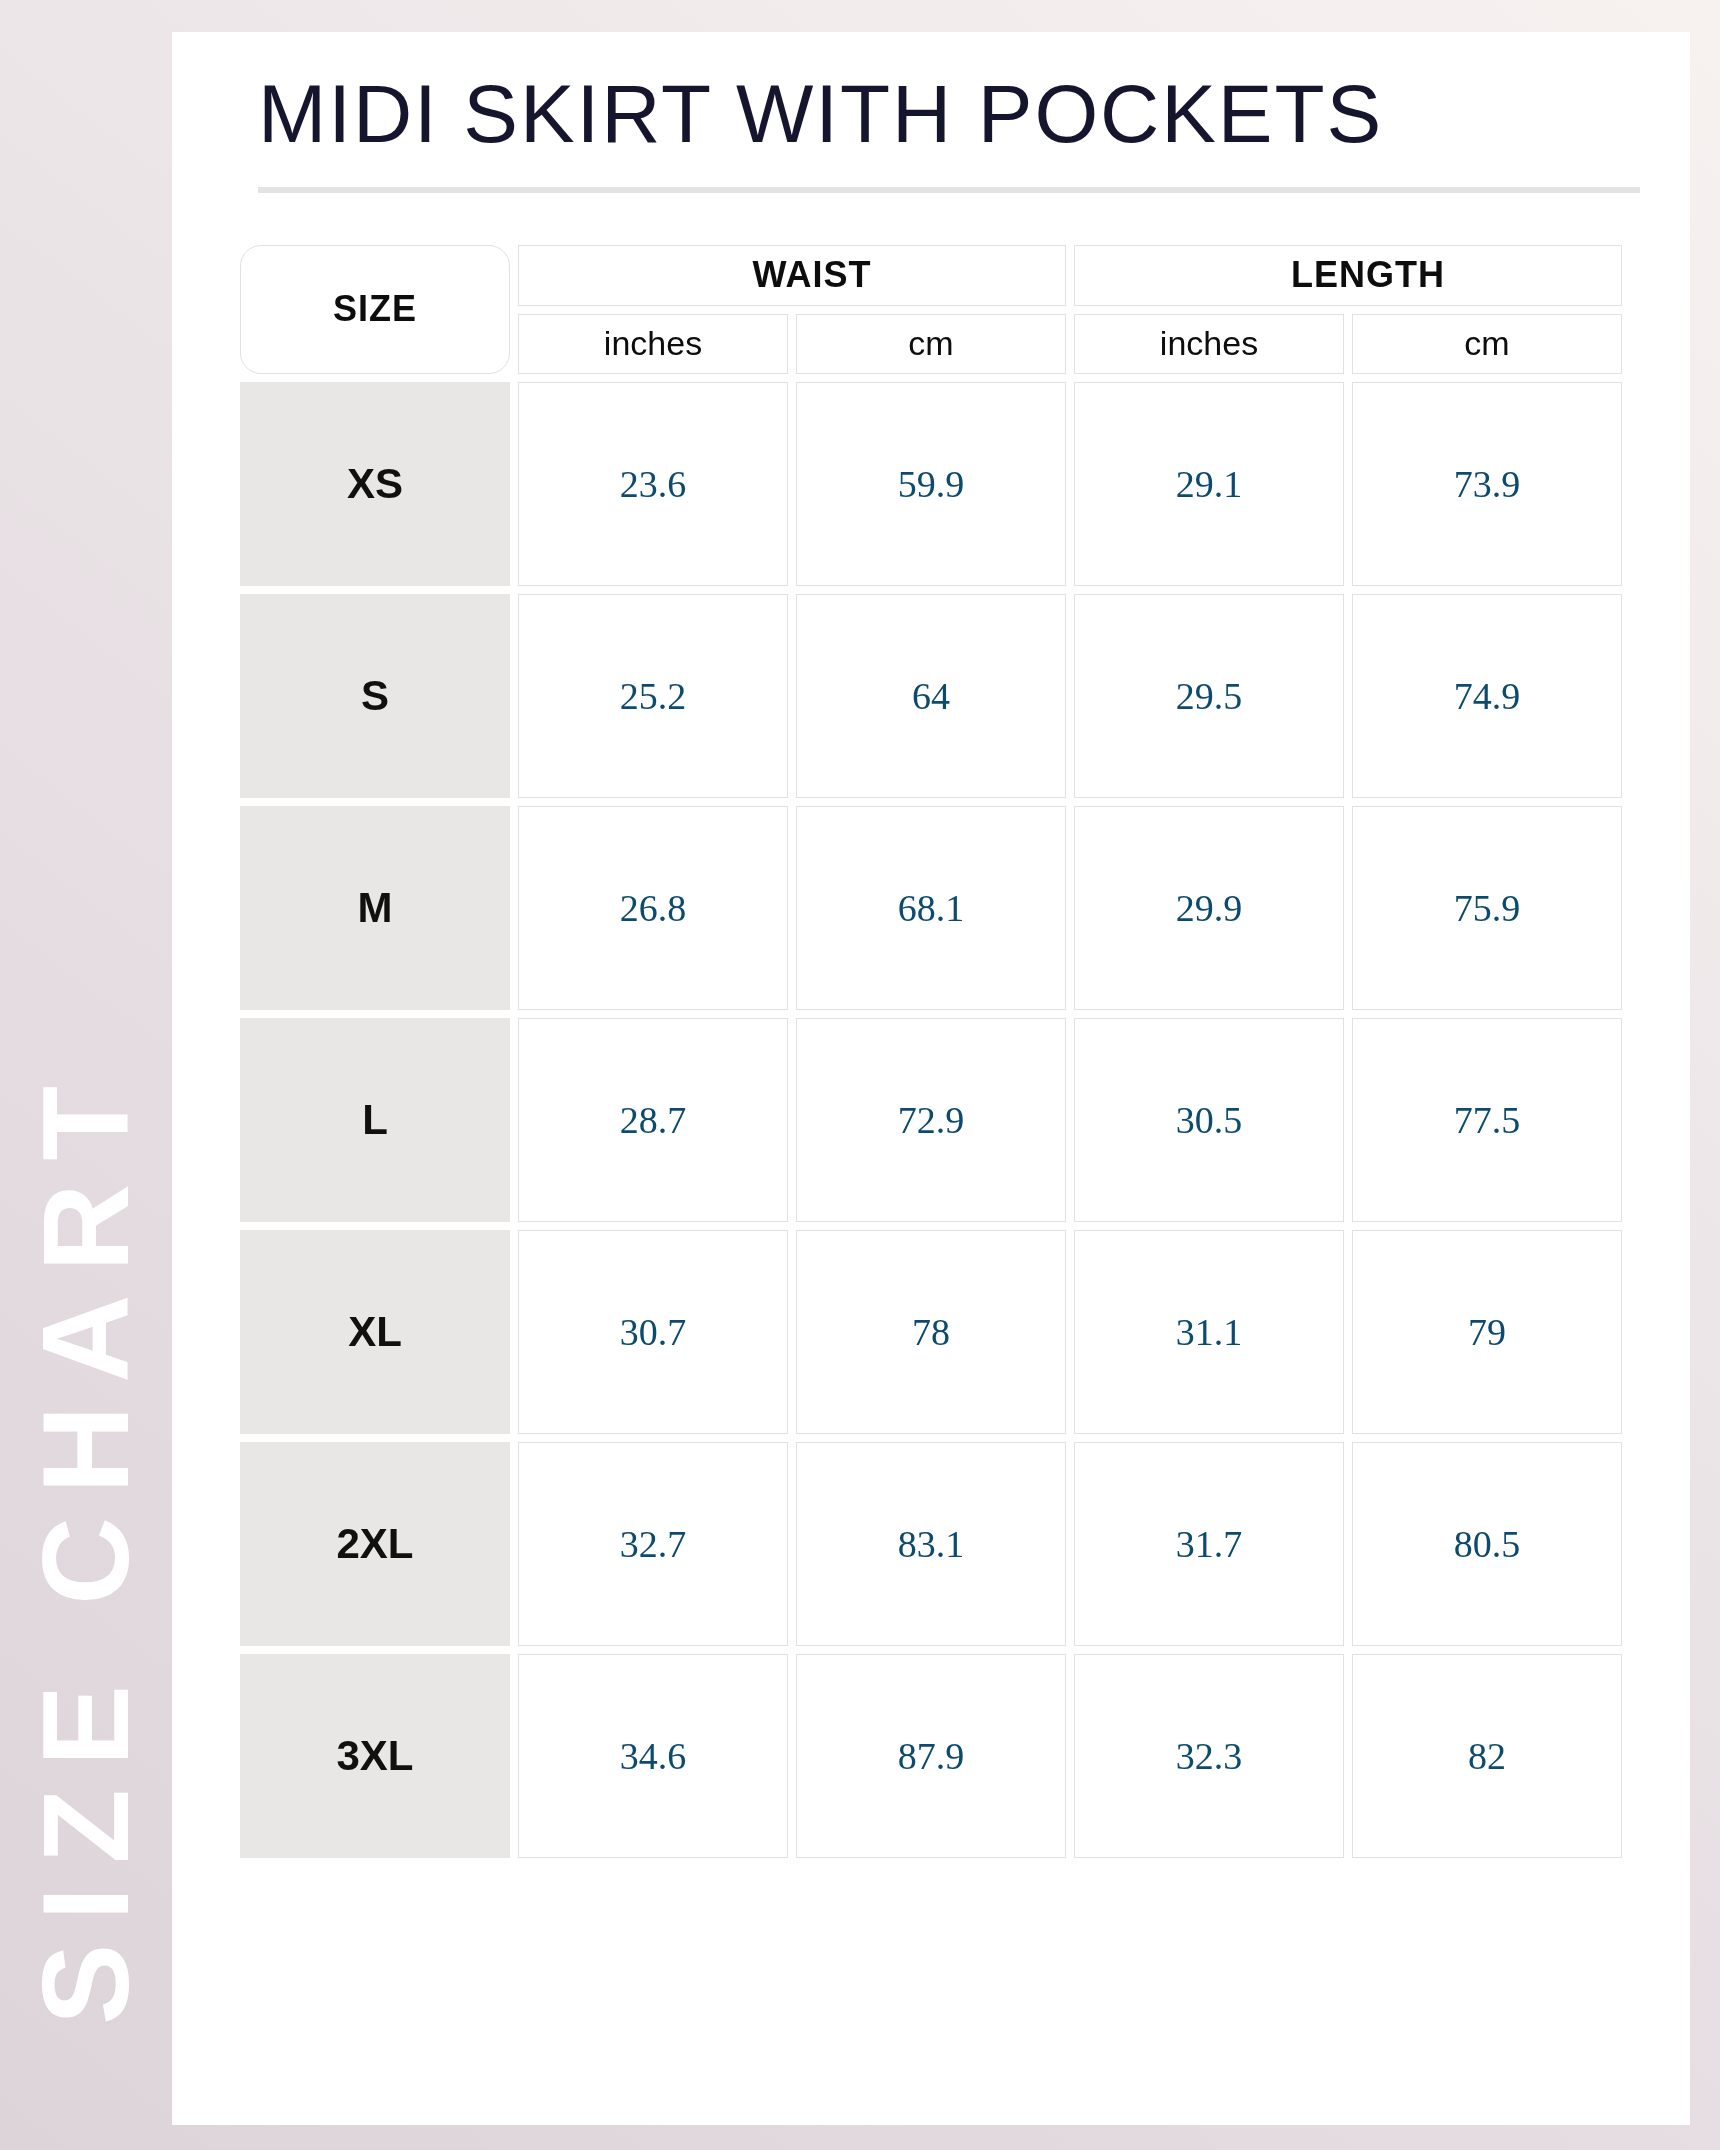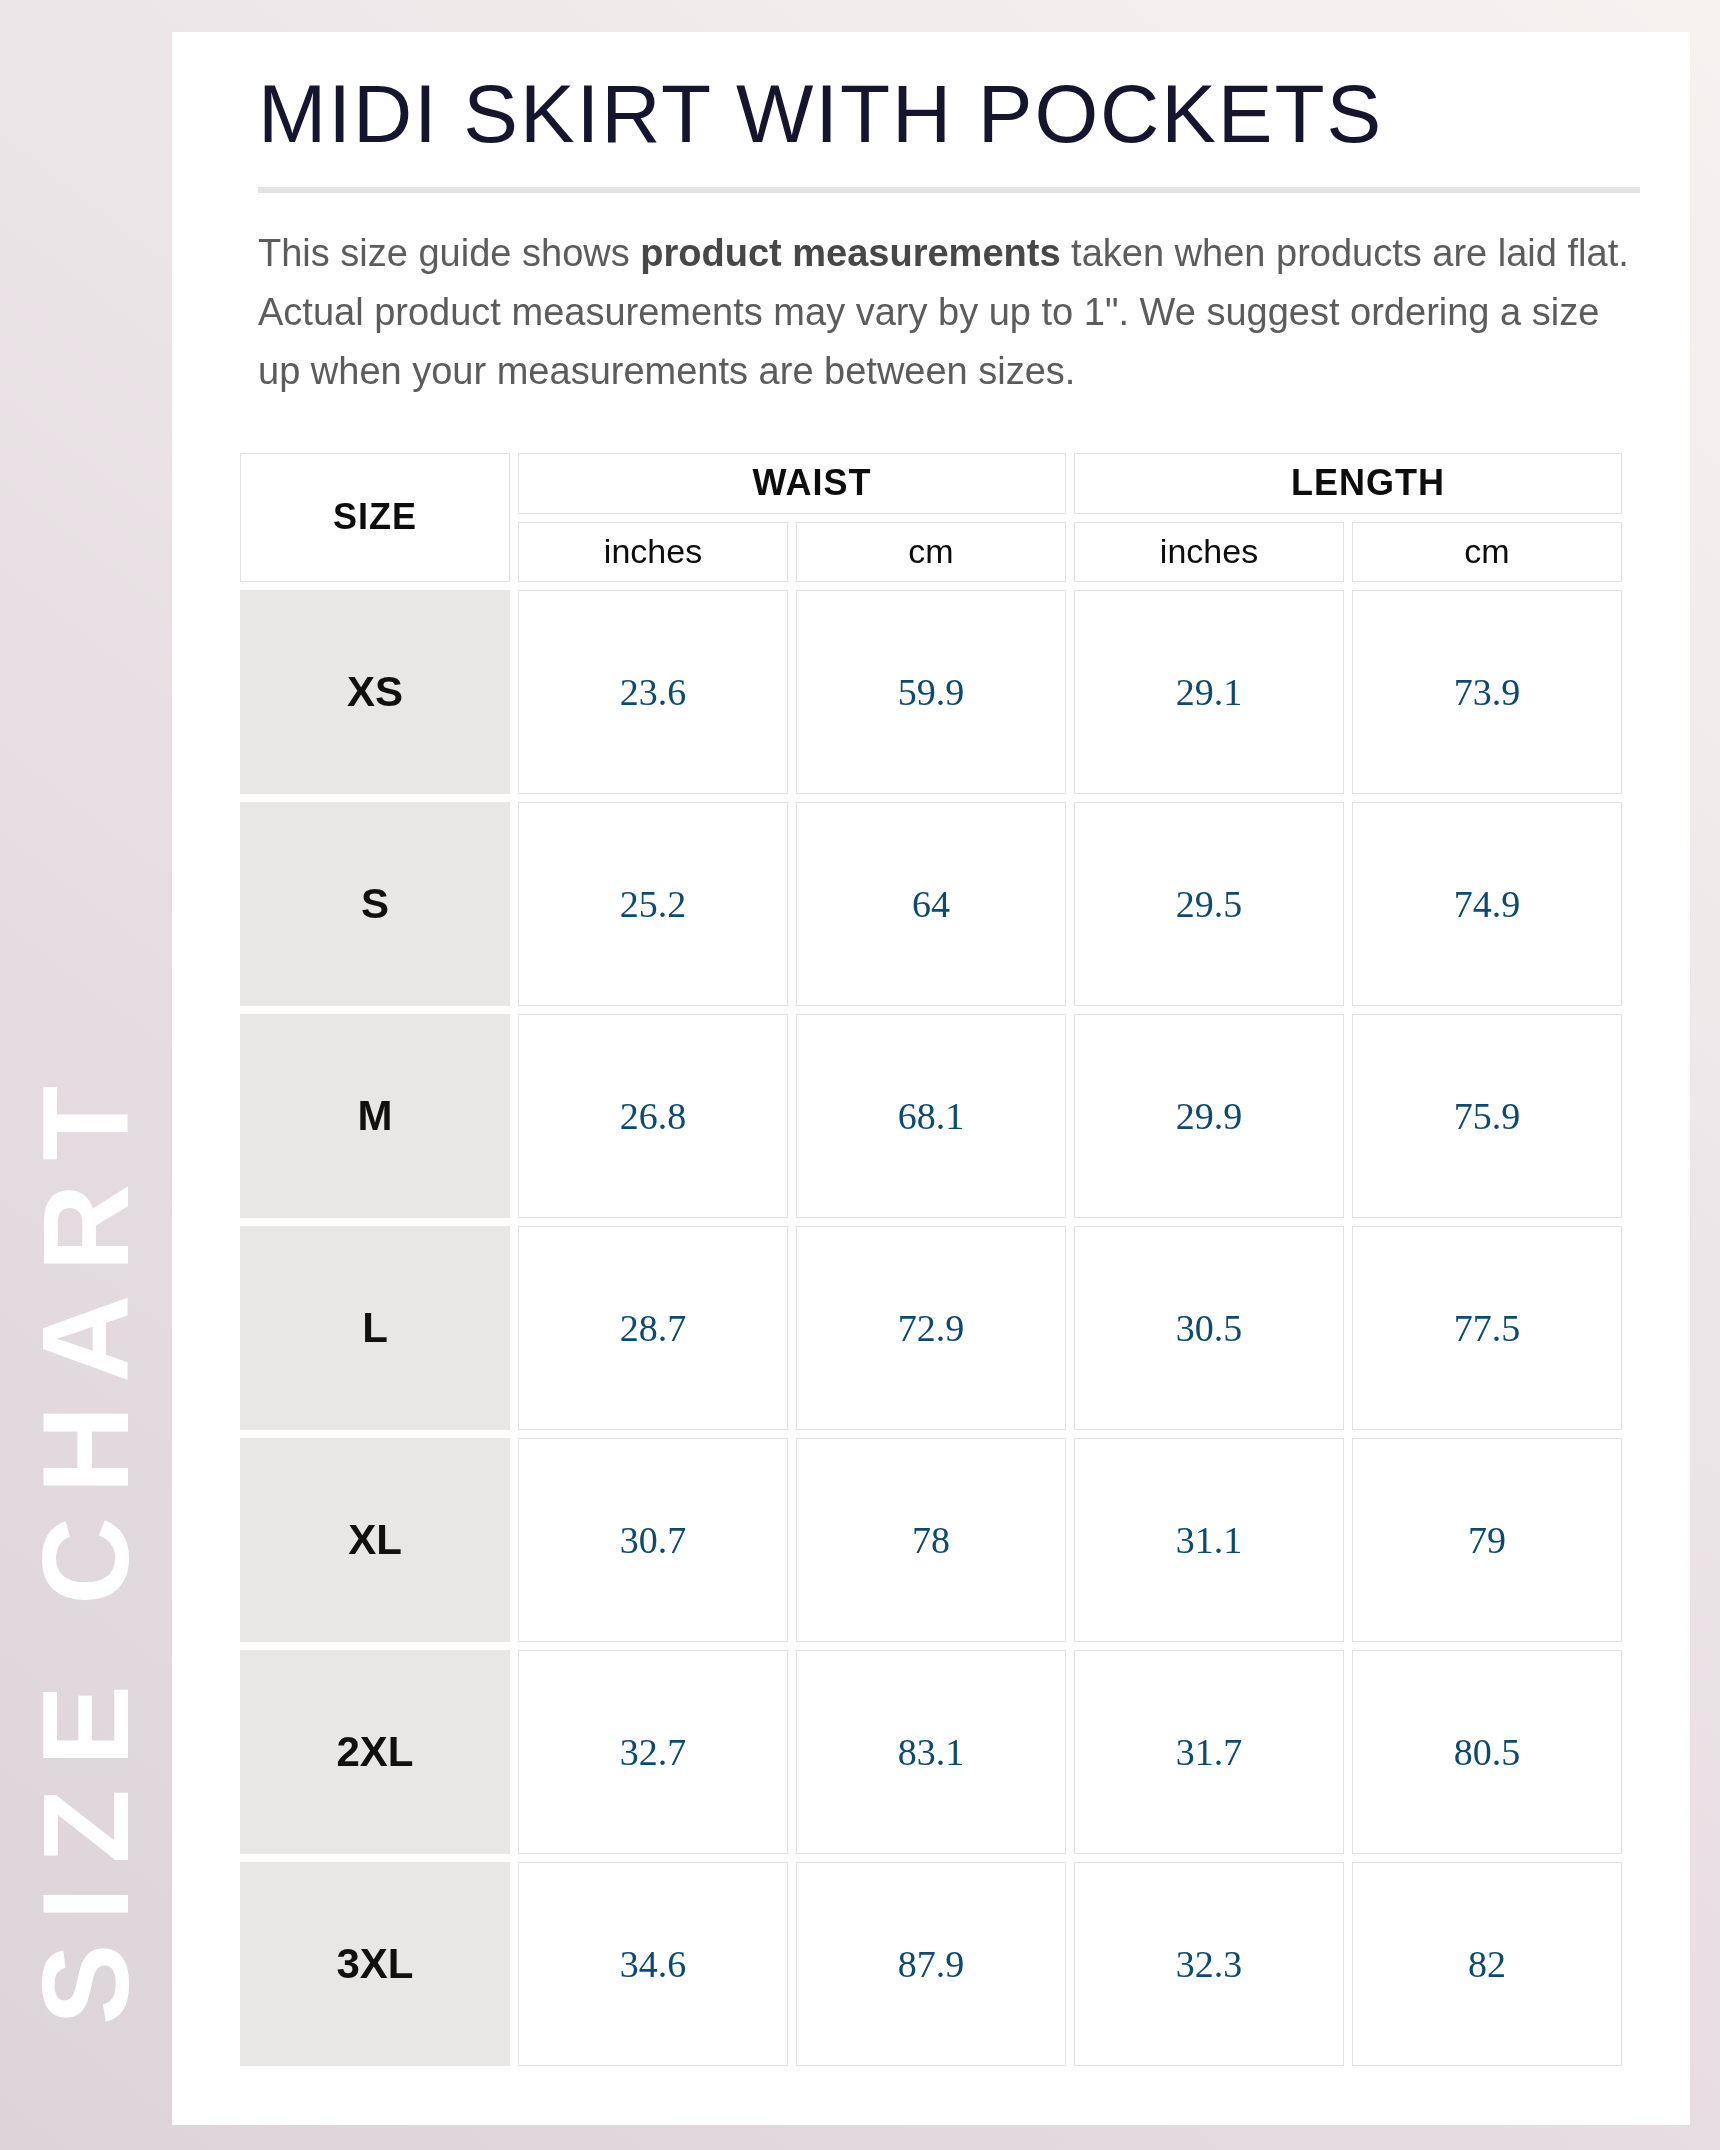--- a/index.html
+++ b/index.html
@@ -80,20 +80,21 @@
   }
   .size-table th.sub-h {
     height:60px;
     font-size:34px;
     font-weight:400;
   }
   .size-table th.size-h {
     font-size:36px;
     font-weight:700;
     letter-spacing:1px;
+    border-radius:21px;
   }
   .size-table td.val {
     height:204px;
     font-size:38px;
     font-weight:400;
     color:#0c4a6e;
     font-family:Liberation Serif, serif;
   }
   .size-table td.size-label {
     background:#e9e7e6;
@@ -107,21 +108,20 @@
 <body>
 
 <div class="vlabel">SIZE CHART</div>
 
 <div class="card">
 
   <h1 class="title">MIDI SKIRT WITH POCKETS</h1>
 
   <div class="divider"></div>
 
-  <p class="description"><span>This size guide shows </span><span class="bold">product measurements</span><span> taken when products are laid flat. Actual product measurements may vary by up to 1". We suggest ordering a size up when your measurements are between sizes.</span></p>
 
   <table class="size-table">
     <colgroup>
       <col style="width:20%">
         <col style="width:20%">
         <col style="width:20%">
         <col style="width:20%">
         <col style="width:20%">
     </colgroup>
     <thead>

